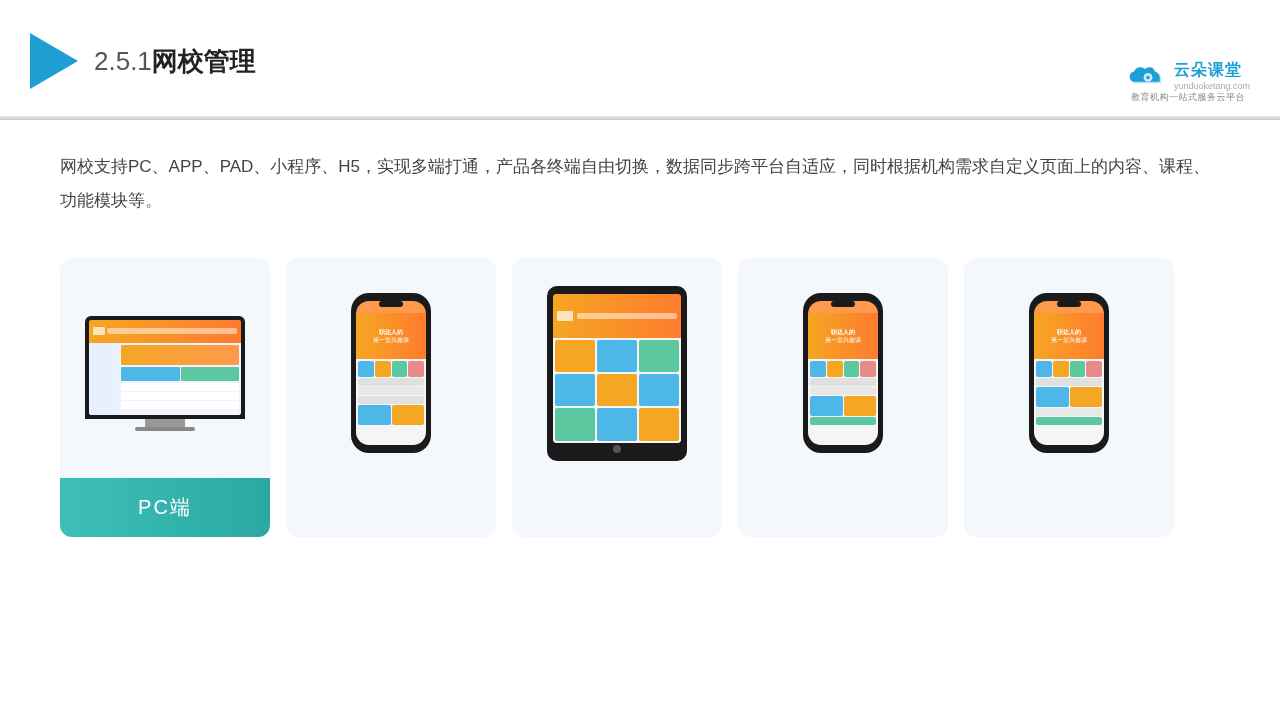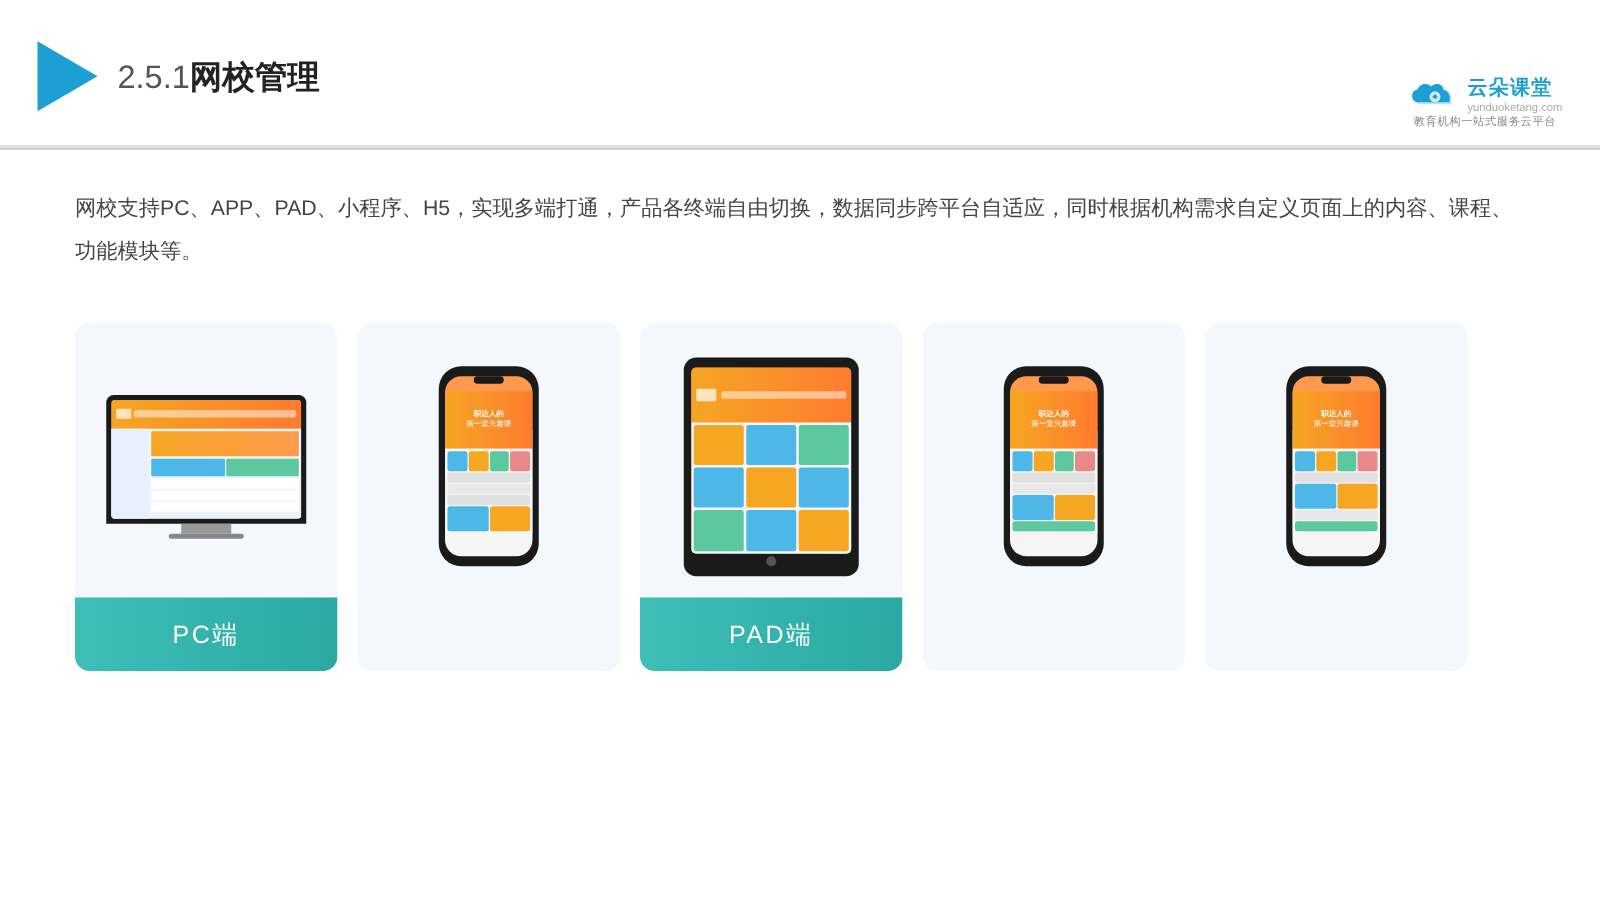--- a/index.html
+++ b/index.html
@@ -419,21 +419,20 @@
                 <div class="ipad-cell green"></div>
                 <div class="ipad-cell"></div>
                 <div class="ipad-cell orange"></div>
               </div>
             </div>
           </div>
           <div class="ipad-home-btn"></div>
         </div>
       </div>
     </div>
-    <div class="card-label">PAD端</div>
   </div>
 
   <div class="card">
     <div class="card-image-area">
       <div class="phone-mockup">
         <div class="phone-outer">
           <div class="phone-notch"></div>
           <div class="phone-screen">
             <div style="height:35%;background:linear-gradient(90deg,#f5a623,#ff7b2e);display:flex;align-items:center;justify-content:center;">
               <div style="font-size:6px;color:white;text-align:center;line-height:1.4;padding:2px;">

